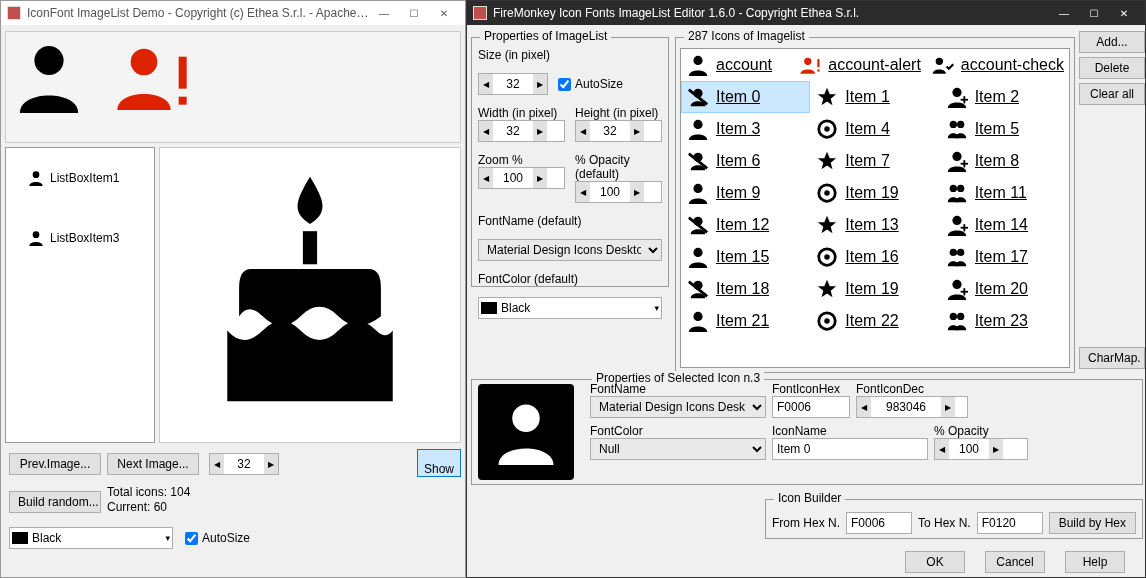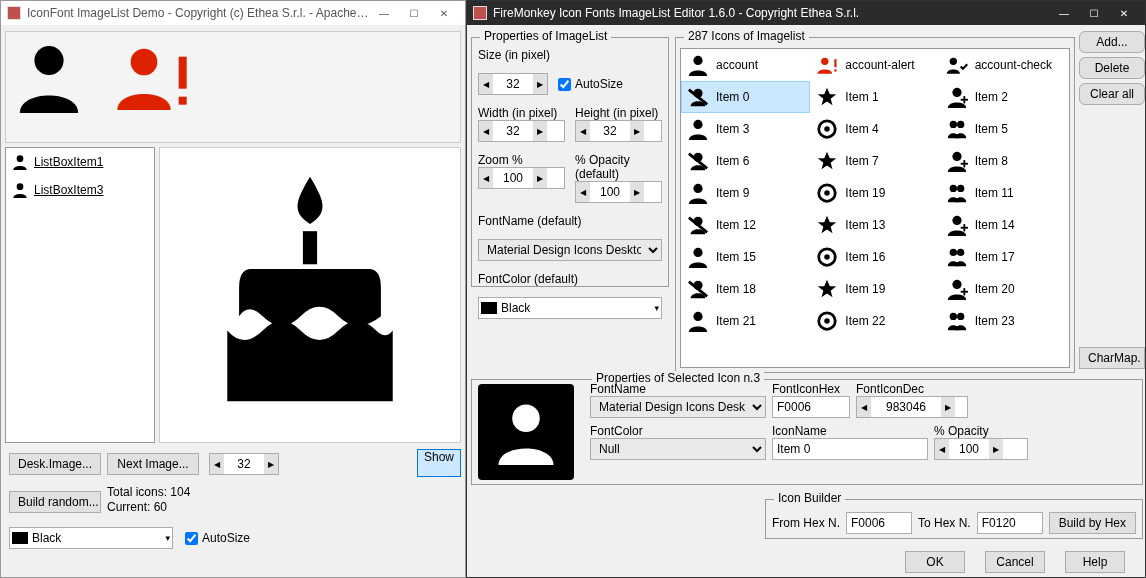--- a/index.html
+++ b/index.html
@@ -37,33 +37,33 @@
 .select { border: 1px solid #adadad; background: #e9e9e9; height: 22px; font-size: 12px; padding: 0 4px; width: 100%; }
 .input-text { border: 1px solid #adadad; background: #fff; height: 22px; font-size: 12px; padding: 0 4px; width: 100%; }
 
 
 .color-combo { display: flex; align-items: center; border: 1px solid #adadad; background: white; height: 22px; padding: 0 2px; gap: 4px; }
 .color-swatch { width: 16px; height: 12px; background: #000; }
 .color-combo .arrow { margin-left: auto; font-size: 9px; }
 
 
 .listbox { position: absolute; border: 1px solid #999; background: #fff; overflow: auto; }
-.listbox .lb-item { display: flex; align-items: center; gap: 6px; padding: 6px; font-size: 12px; text-decoration: underline; }
+.listbox .lb-item { display: flex; align-items: center; gap: 6px; padding: 22px; font-size: 12px; }
 
 
 .icon-grid { position: absolute; border: 1px solid #999; background: #fff; overflow-y: scroll; overflow-x: hidden; }
 .icon-row { display: flex; }
 .icon-cell { flex: 1; display: flex; align-items: center; gap: 6px; padding: 3px 4px; border: 1px solid transparent; }
 .icon-cell.sel { background: #cce8ff; border: 1px solid #99d1ff; }
 .icon-cell .glyph { width: 24px; height: 24px; display: flex; align-items: center; justify-content: center; }
-.icon-cell .label { font-size: 12px; white-space: nowrap; overflow: hidden; text-overflow: ellipsis; }
+.icon-cell .label { font-size: 16px; white-space: nowrap; overflow: hidden; text-overflow: ellipsis; text-decoration: underline; }
 
 
 .rbtn-strip { position: absolute; right: 0; top: 30px; width: 66px; display: flex; flex-direction: column; gap: 4px; }
-.rbtn-strip .btn { width: 100%; border-radius: 6px; }
+.rbtn-strip .btn { width: 100%; }
 
 svg { display: block; }
 </style>
 </head>
 <body>
 
 <div class="left-app">
   <div class="titlebar light">
     <div class="icon-box"></div>
     <div class="title">IconFont ImageList Demo - Copyright (c) Ethea S.r.l. - Apache 2...</div>
@@ -104,28 +104,28 @@
 
   <div style="position:absolute;left:158px;top:146px;width:302px;height:296px;border:1px solid #ccc;background:#fff;display:flex;align-items:center;justify-content:center">
     <svg width="240" height="260" viewBox="0 0 100 110">
       <path d="M50 5 C44 15 42 20 50 25 C58 20 56 15 50 5 Z" fill="#000"></path>
       <rect x="47" y="28" width="6" height="14" fill="#000"></rect>
       <path d="M25 44 H75 Q80 44 80 52 V64 Q70 72 62 64 Q54 56 46 64 Q38 72 30 64 Q24 58 20 64 V52 Q20 44 25 44 Z" fill="#000"></path>
       <path d="M15 70 H85 V100 H15 Z M15 70 Q22 78 30 70 Q38 62 46 70 Q54 78 62 70 Q70 62 78 70 Q82 74 85 70" fill="#000"></path>
     </svg>
   </div>
 
-  <div style="position:absolute;left:8px;top:452px;width:92px" class="btn">Desk.Image...</div>
+  <div style="position:absolute;left:8px;top:452px;width:92px" class="btn">Prev.Image...</div>
   <div style="position:absolute;left:106px;top:452px;width:92px" class="btn">Next Image...</div>
   <div class="spinner" style="position:absolute;left:208px;top:452px">
     <button class="sp-btn">◀</button>
     <input class="sp-val" value="32" style="">
     <button class="sp-btn">▶</button>
   </div>
-  <div style="position:absolute;left:416px;top:448px;width:44px;height:28px;background:#cce8ff;border:1px solid #0078d7;display:flex;align-items:flex-start;justify-content:center" class="">
+  <div style="position:absolute;left:416px;top:448px;width:44px;height:28px;background:#cce8ff;border:1px solid #0078d7;display:flex;align-items:flex-end;justify-content:center" class="">
       <span>Show</span>
     </div>
 
   <div style="position:absolute;left:8px;top:490px;width:92px" class="btn">Build random...</div>
   <div style="position:absolute;left:106px;top:484px">Total icons: 104</div>
   <div style="position:absolute;left:106px;top:499px">Current: 60</div>
 
   <div class="color-combo" style="position:absolute;left:8px;top:526px;width:164px">
     <div class="color-swatch"></div>
     <span>Black</span>

